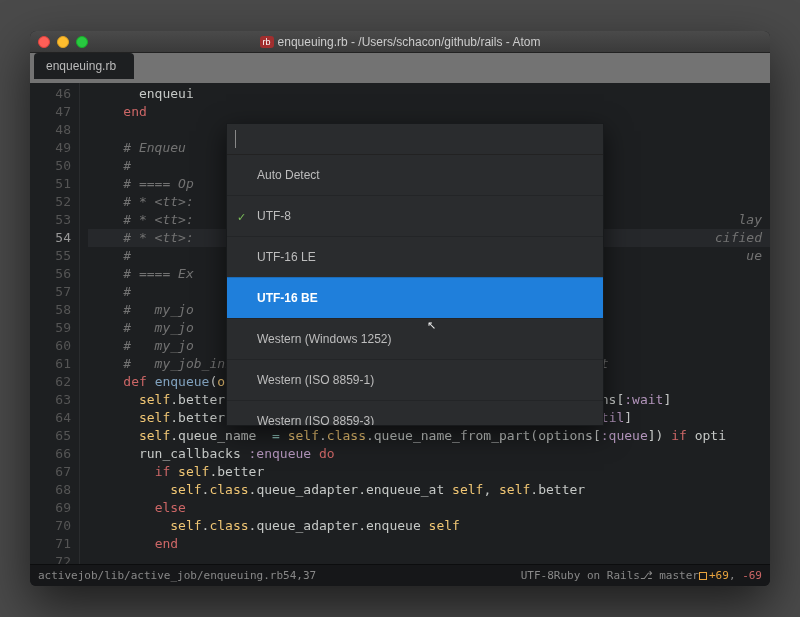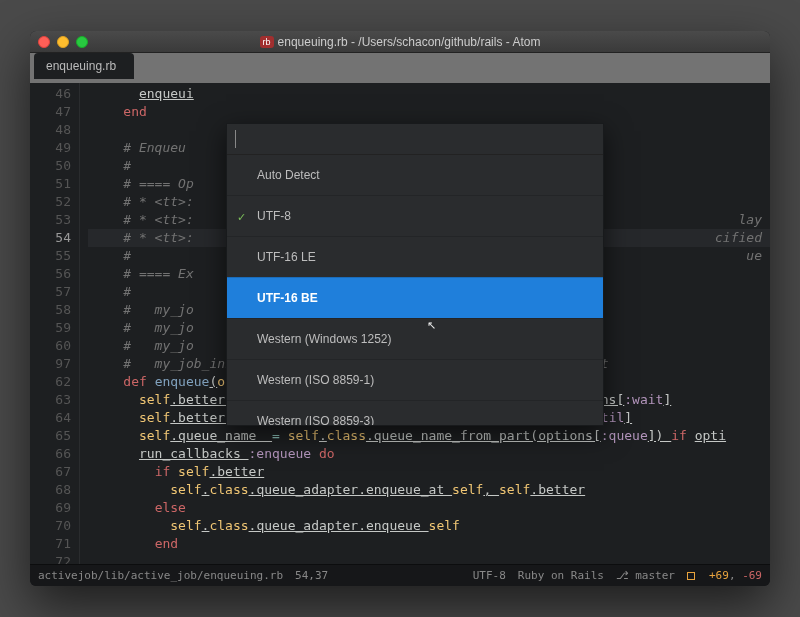--- a/index.html
+++ b/index.html
@@ -87,33 +87,33 @@
   .code .row.hl{background:#26282b;}
   .k-end{color:#cc6666;}
   .k-def{color:#cc6666;text-align:right;}
   .k-if{color:#cc6666;}
   .k-else{color:#cc6666;}
   .k-do{color:#cc6666;}
   .cmt{color:#727272;font-style:italic;}
   .fn{color:#81a2be;}
   .sym{color:#b294bb;}
   .op{color:#8abeb7;}
-  .ident{color:#c5c8c6;text-decoration:underline;}
+  .ident{color:#c5c8c6;}
   .yellow{color:#f0c674;}
   
   .statusbar{
     height:22px; background:#161719; color:#888;
     font-size:11px; display:flex; align-items:center;
     padding:0 8px; justify-content:space-between;
     font-family: Menlo, Consolas, monospace;
     flex:none;
     border-top:1px solid #0c0d0e;
   }
-  .status-left, .status-right{display:flex;gap:12px;align-items:center;}
-  .diff-plus{color:#e8a33d;margin-left:12px;}
+  .status-left, .status-right{display:flex;align-items:center;}
+  .diff-plus{color:#e8a33d;}
   .diff-minus{color:#cc6666;}
   .sq{display:inline-block;width:8px;height:8px;border:1px solid #e8a33d;margin-right:2px;vertical-align:middle;}
   .branch-icon{font-size:11px;}
   
   .panel{
     position:absolute;
     top:40px; left:196px;
     width:378px;
     background:#2a2c2e;
     border:1px solid #181a1c;
@@ -182,21 +182,21 @@
         <div class="ln">51</div>
         <div class="ln">52</div>
         <div class="ln">53</div>
         <div class="ln hl">54</div>
         <div class="ln">55</div>
         <div class="ln">56</div>
         <div class="ln">57</div>
         <div class="ln">58</div>
         <div class="ln">59</div>
         <div class="ln">60</div>
-        <div class="ln">97</div>
+        <div class="ln">61</div>
         <div class="ln">62</div>
         <div class="ln">63</div>
         <div class="ln">64</div>
         <div class="ln">65</div>
         <div class="ln">66</div>
         <div class="ln">67</div>
         <div class="ln">68</div>
         <div class="ln">69</div>
         <div class="ln">70</div>
         <div class="ln">71</div>

